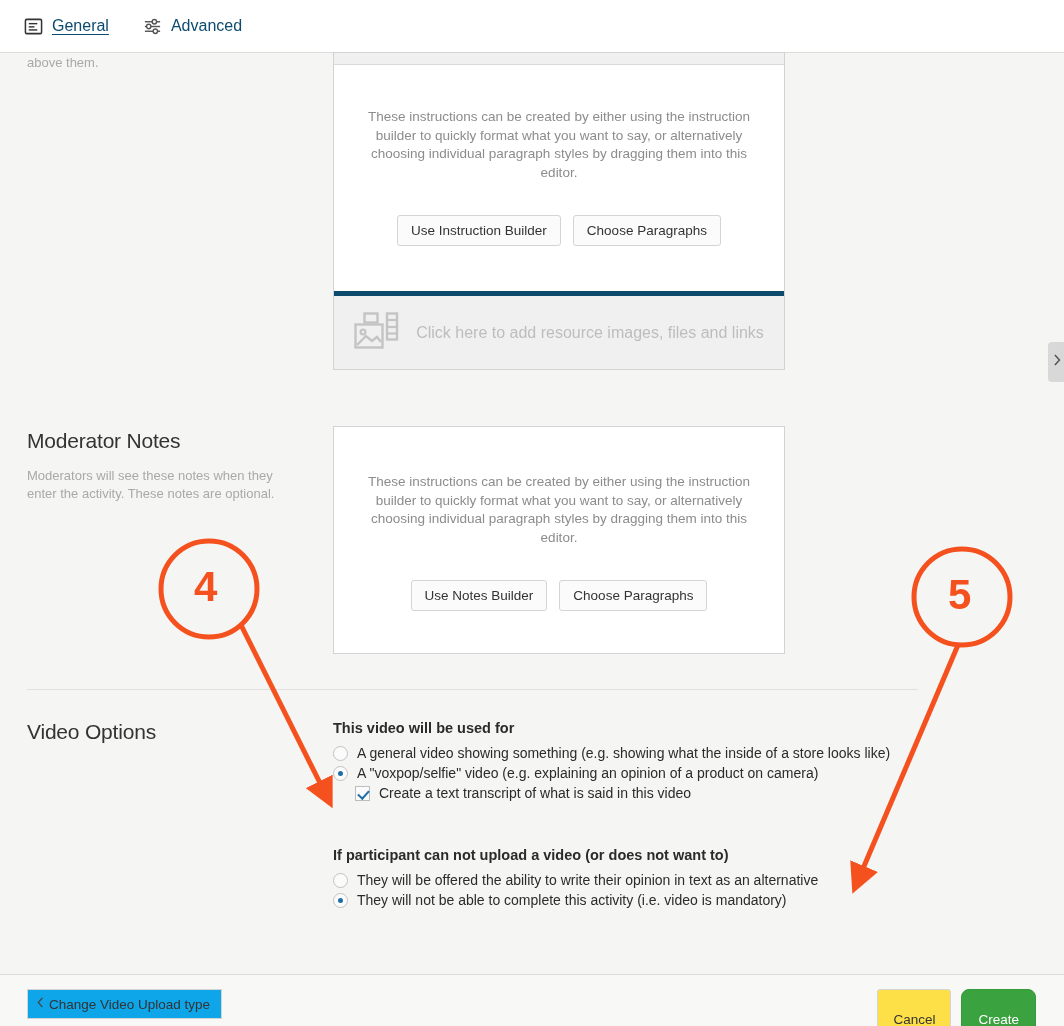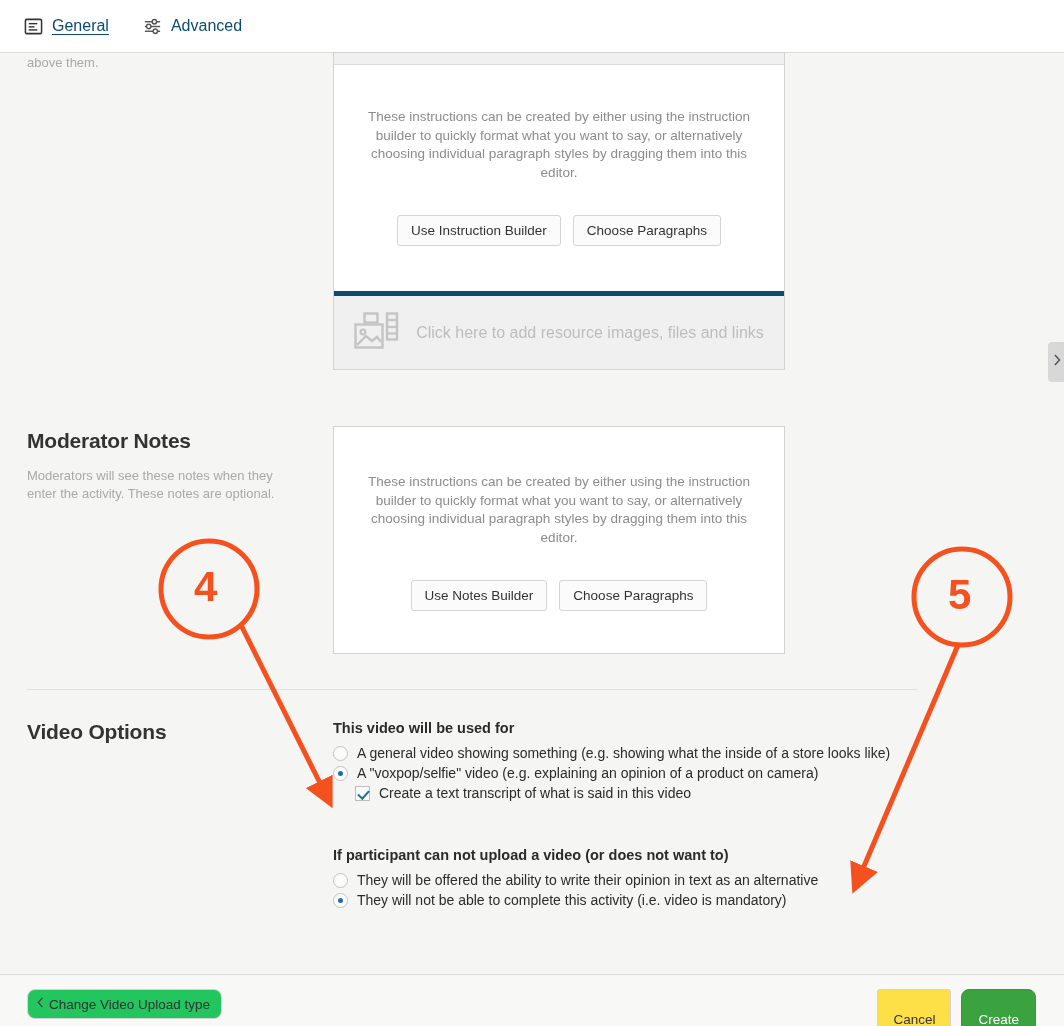--- a/index.html
+++ b/index.html
@@ -73,21 +73,21 @@
     background: #f0f0f0;
     border-top: 5px solid #0c4a6e;
     display: flex; align-items: center; justify-content: center; gap: 14px;
     cursor: pointer;
   }
   .dropzone-text { font-size: 16px; color: #bdbdbd; }
 
   
   .sec-title {
     position: absolute;
-    font-size: 21px; font-weight: bold; color: #333;
+    font-size: 21px; font-weight: normal; color: #333;
     letter-spacing: -0.2px;
   }
   .sec-desc {
     position: absolute;
     width: 272px;
     font-size: 13px; line-height: 17.5px; color: #a9a9a9;
   }
   .panel-b {
     position: absolute; left: 333px; top: 373px;
     width: 452px; height: 228px;
@@ -146,21 +146,21 @@
   
   .footer {
     position: absolute; left: 0; top: 974px;
     width: 1064px; height: 52px;
     background: #f8f8f6;
     border-top: 1px solid #dcdcdc;
   }
   .footer .left { position: absolute; left: 27px; top: 14px; }
   .footer .right { position: absolute; right: 28px; top: 14px; display: flex; gap: 10px; }
   .back-btn {
-    background: #22c55e; border: 1px solid #d4d4d4; border-radius: 8px;
+    background: #0ea5e9; border: 1px solid #d4d4d4; border-radius: 0;
     font-size: 13.5px; color: #333; padding: 6px 11px 6px 8px;
     display: flex; align-items: center; gap: 4px; cursor: pointer;
     font-family: "Liberation Sans", sans-serif;
   }
   .cancel-btn {
     background: #fde047; border: 1px solid #d4d4d4; border-radius: 3px;
     font-size: 13.5px; color: #333; padding: 22px 15px; cursor: pointer;
     font-family: "Liberation Sans", sans-serif;
   }
   .create-btn {

